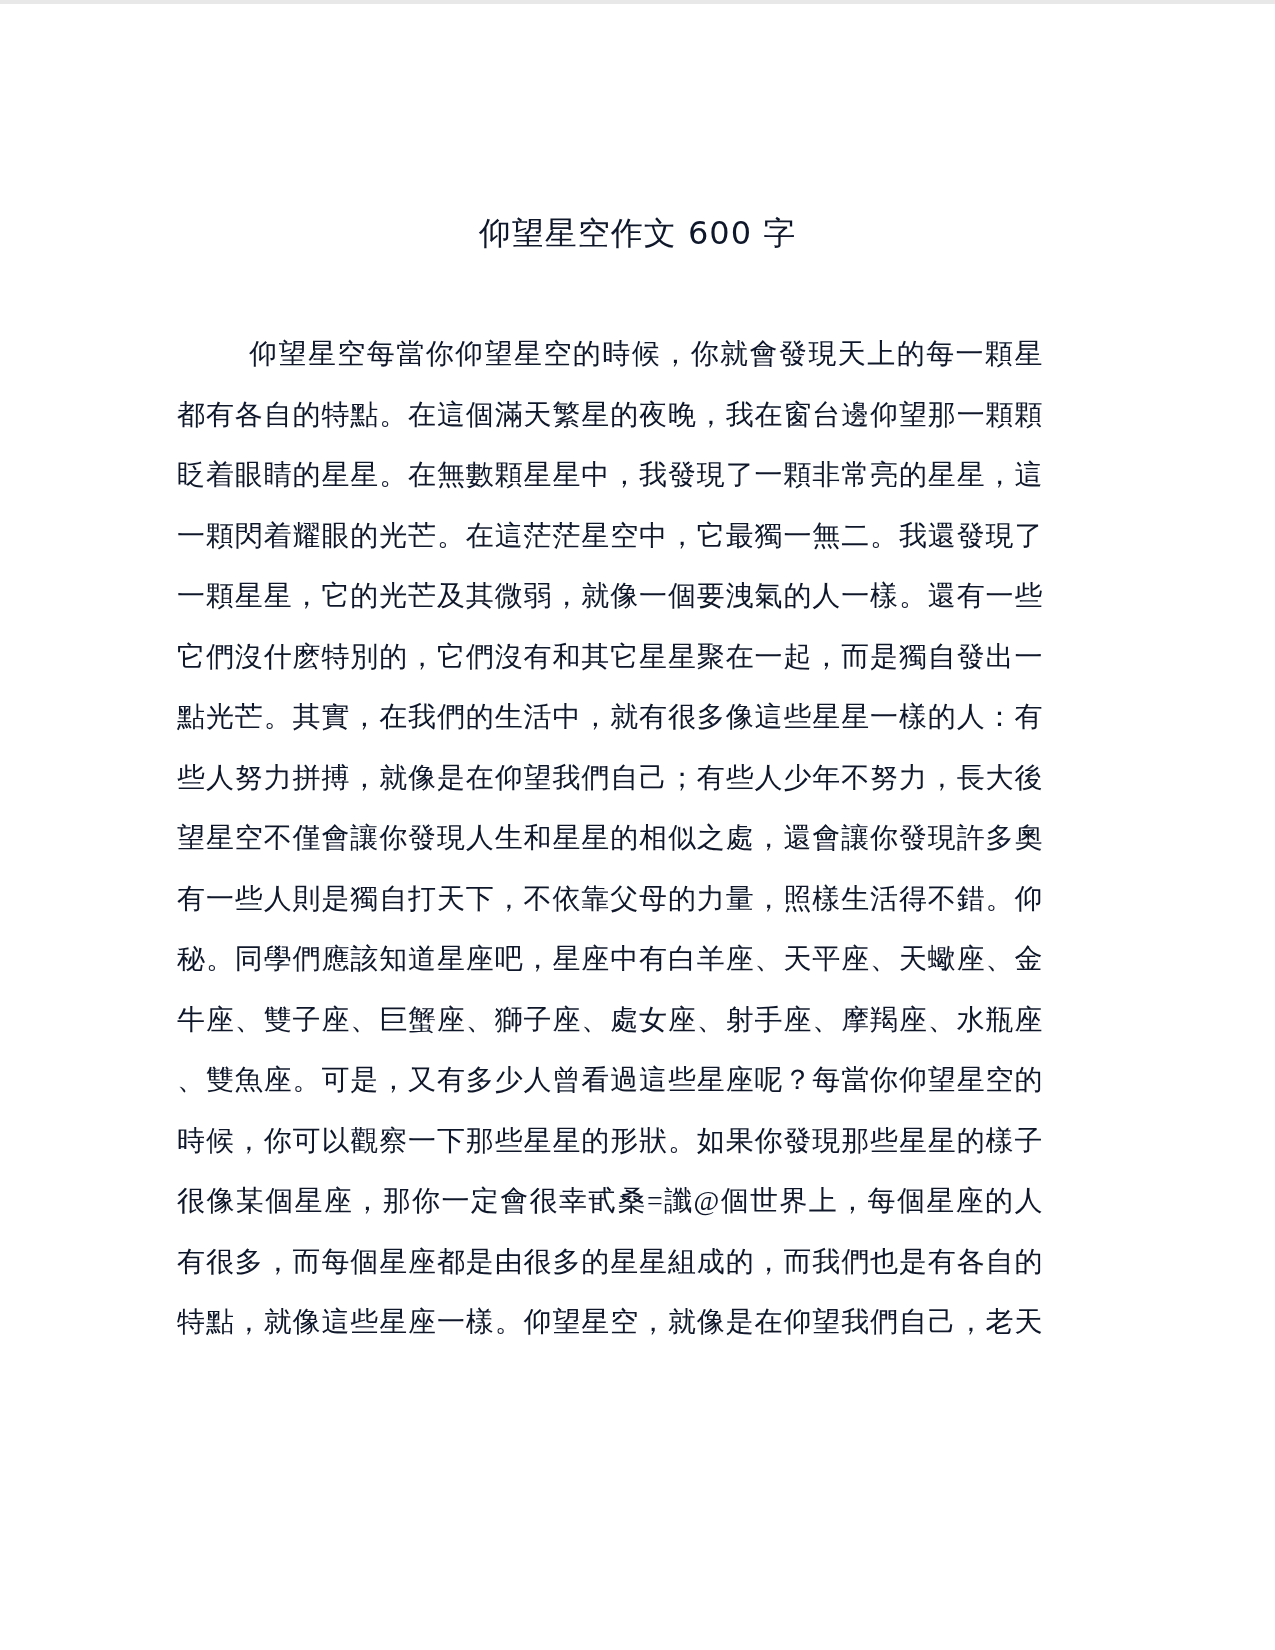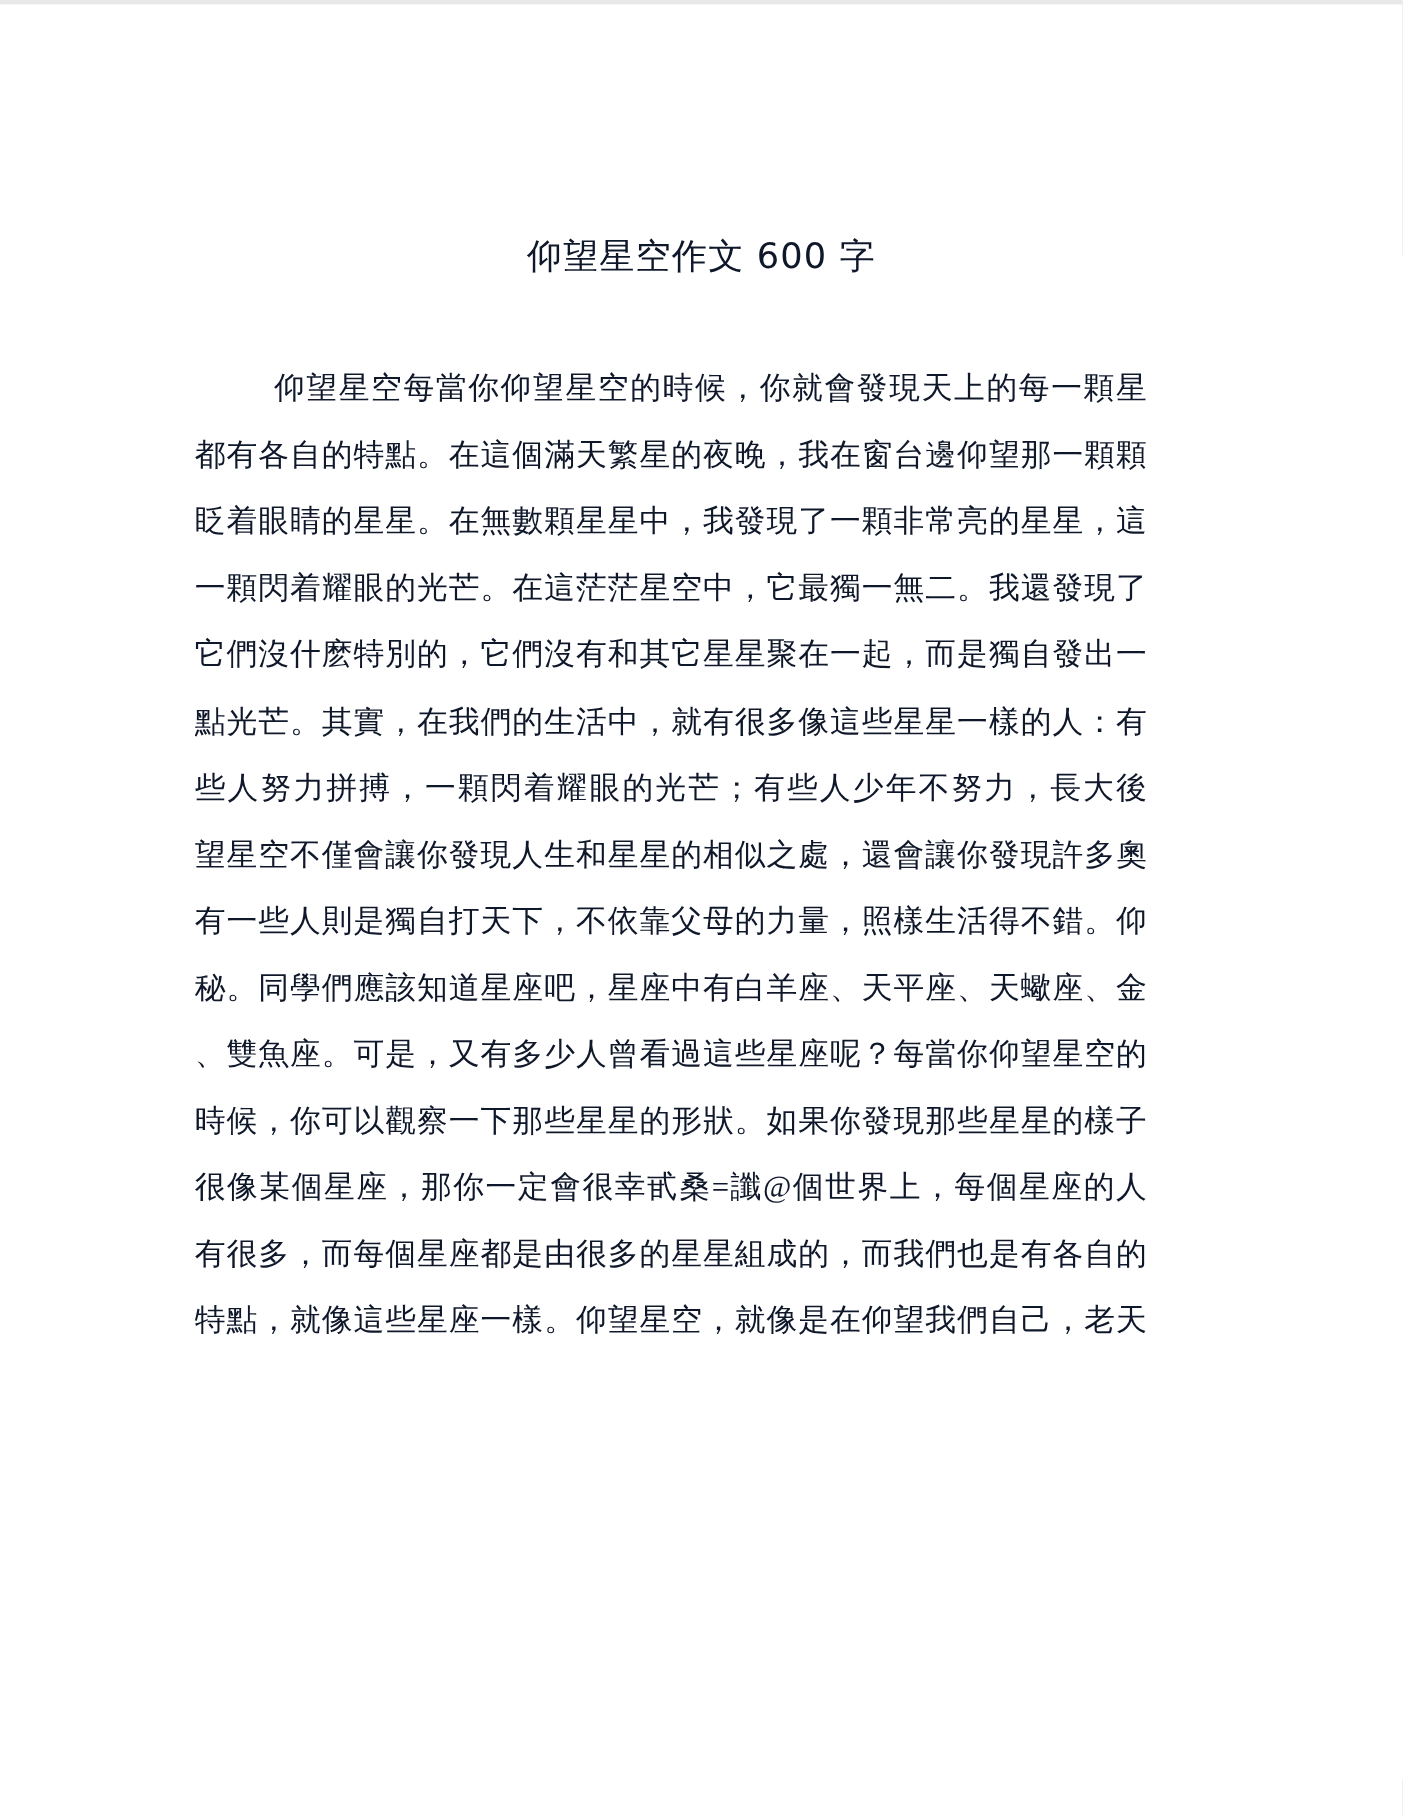--- a/index.html
+++ b/index.html
@@ -55,25 +55,27 @@
 </head>
 <body>
 
 <div class="page">
   <h1 class="doc-title">仰望星空作文 600 字</h1>
   <div class="essay-body">
     <div class="essay-line first-line">仰望星空每當你仰望星空的時候，你就會發現天上的每一顆星星</div>
     <div class="essay-line">都有各自的特點。在這個滿天繁星的夜晚，我在窗台邊仰望那一顆顆</div>
     <div class="essay-line">眨着眼睛的星星。在無數顆星星中，我發現了一顆非常亮的星星，這</div>
     <div class="essay-line">一顆閃着耀眼的光芒。在這茫茫星空中，它最獨一無二。我還發現了</div>
+    <div class="essay-line">一顆星星，它的光芒及其微弱，就像一個要洩氣的人一樣。還有一些</div>
     <div class="essay-line">它們沒什麽特別的，它們沒有和其它星星聚在一起，而是獨自發出一</div>
     <div class="essay-line">點光芒。其實，在我們的生活中，就有很多像這些星星一樣的人：有</div>
-    <div class="essay-line">些人努力拼搏，一顆閃着耀眼的光芒；有些人少年不努力，長大後</div>
+    <div class="essay-line">些人努力拼搏，就像是在仰望我們自己；有些人少年不努力，長大後</div>
     <div class="essay-line">望星空不僅會讓你發現人生和星星的相似之處，還會讓你發現許多奧</div>
     <div class="essay-line">有一些人則是獨自打天下，不依靠父母的力量，照樣生活得不錯。仰</div>
     <div class="essay-line">秘。同學們應該知道星座吧，星座中有白羊座、天平座、天蠍座、金</div>
+    <div class="essay-line">牛座、雙子座、巨蟹座、獅子座、處女座、射手座、摩羯座、水瓶座</div>
     <div class="essay-line">、雙魚座。可是，又有多少人曾看過這些星座呢？每當你仰望星空的</div>
     <div class="essay-line">時候，你可以觀察一下那些星星的形狀。如果你發現那些星星的樣子</div>
     <div class="essay-line">很像某個星座，那你一定會很幸甙桑=讖@個世界上，每個星座的人都</div>
     <div class="essay-line">有很多，而每個星座都是由很多的星星組成的，而我們也是有各自的</div>
     <div class="essay-line">特點，就像這些星座一樣。仰望星空，就像是在仰望我們自己，老天</div>
   </div>
 </div>
 
 </body></html>

